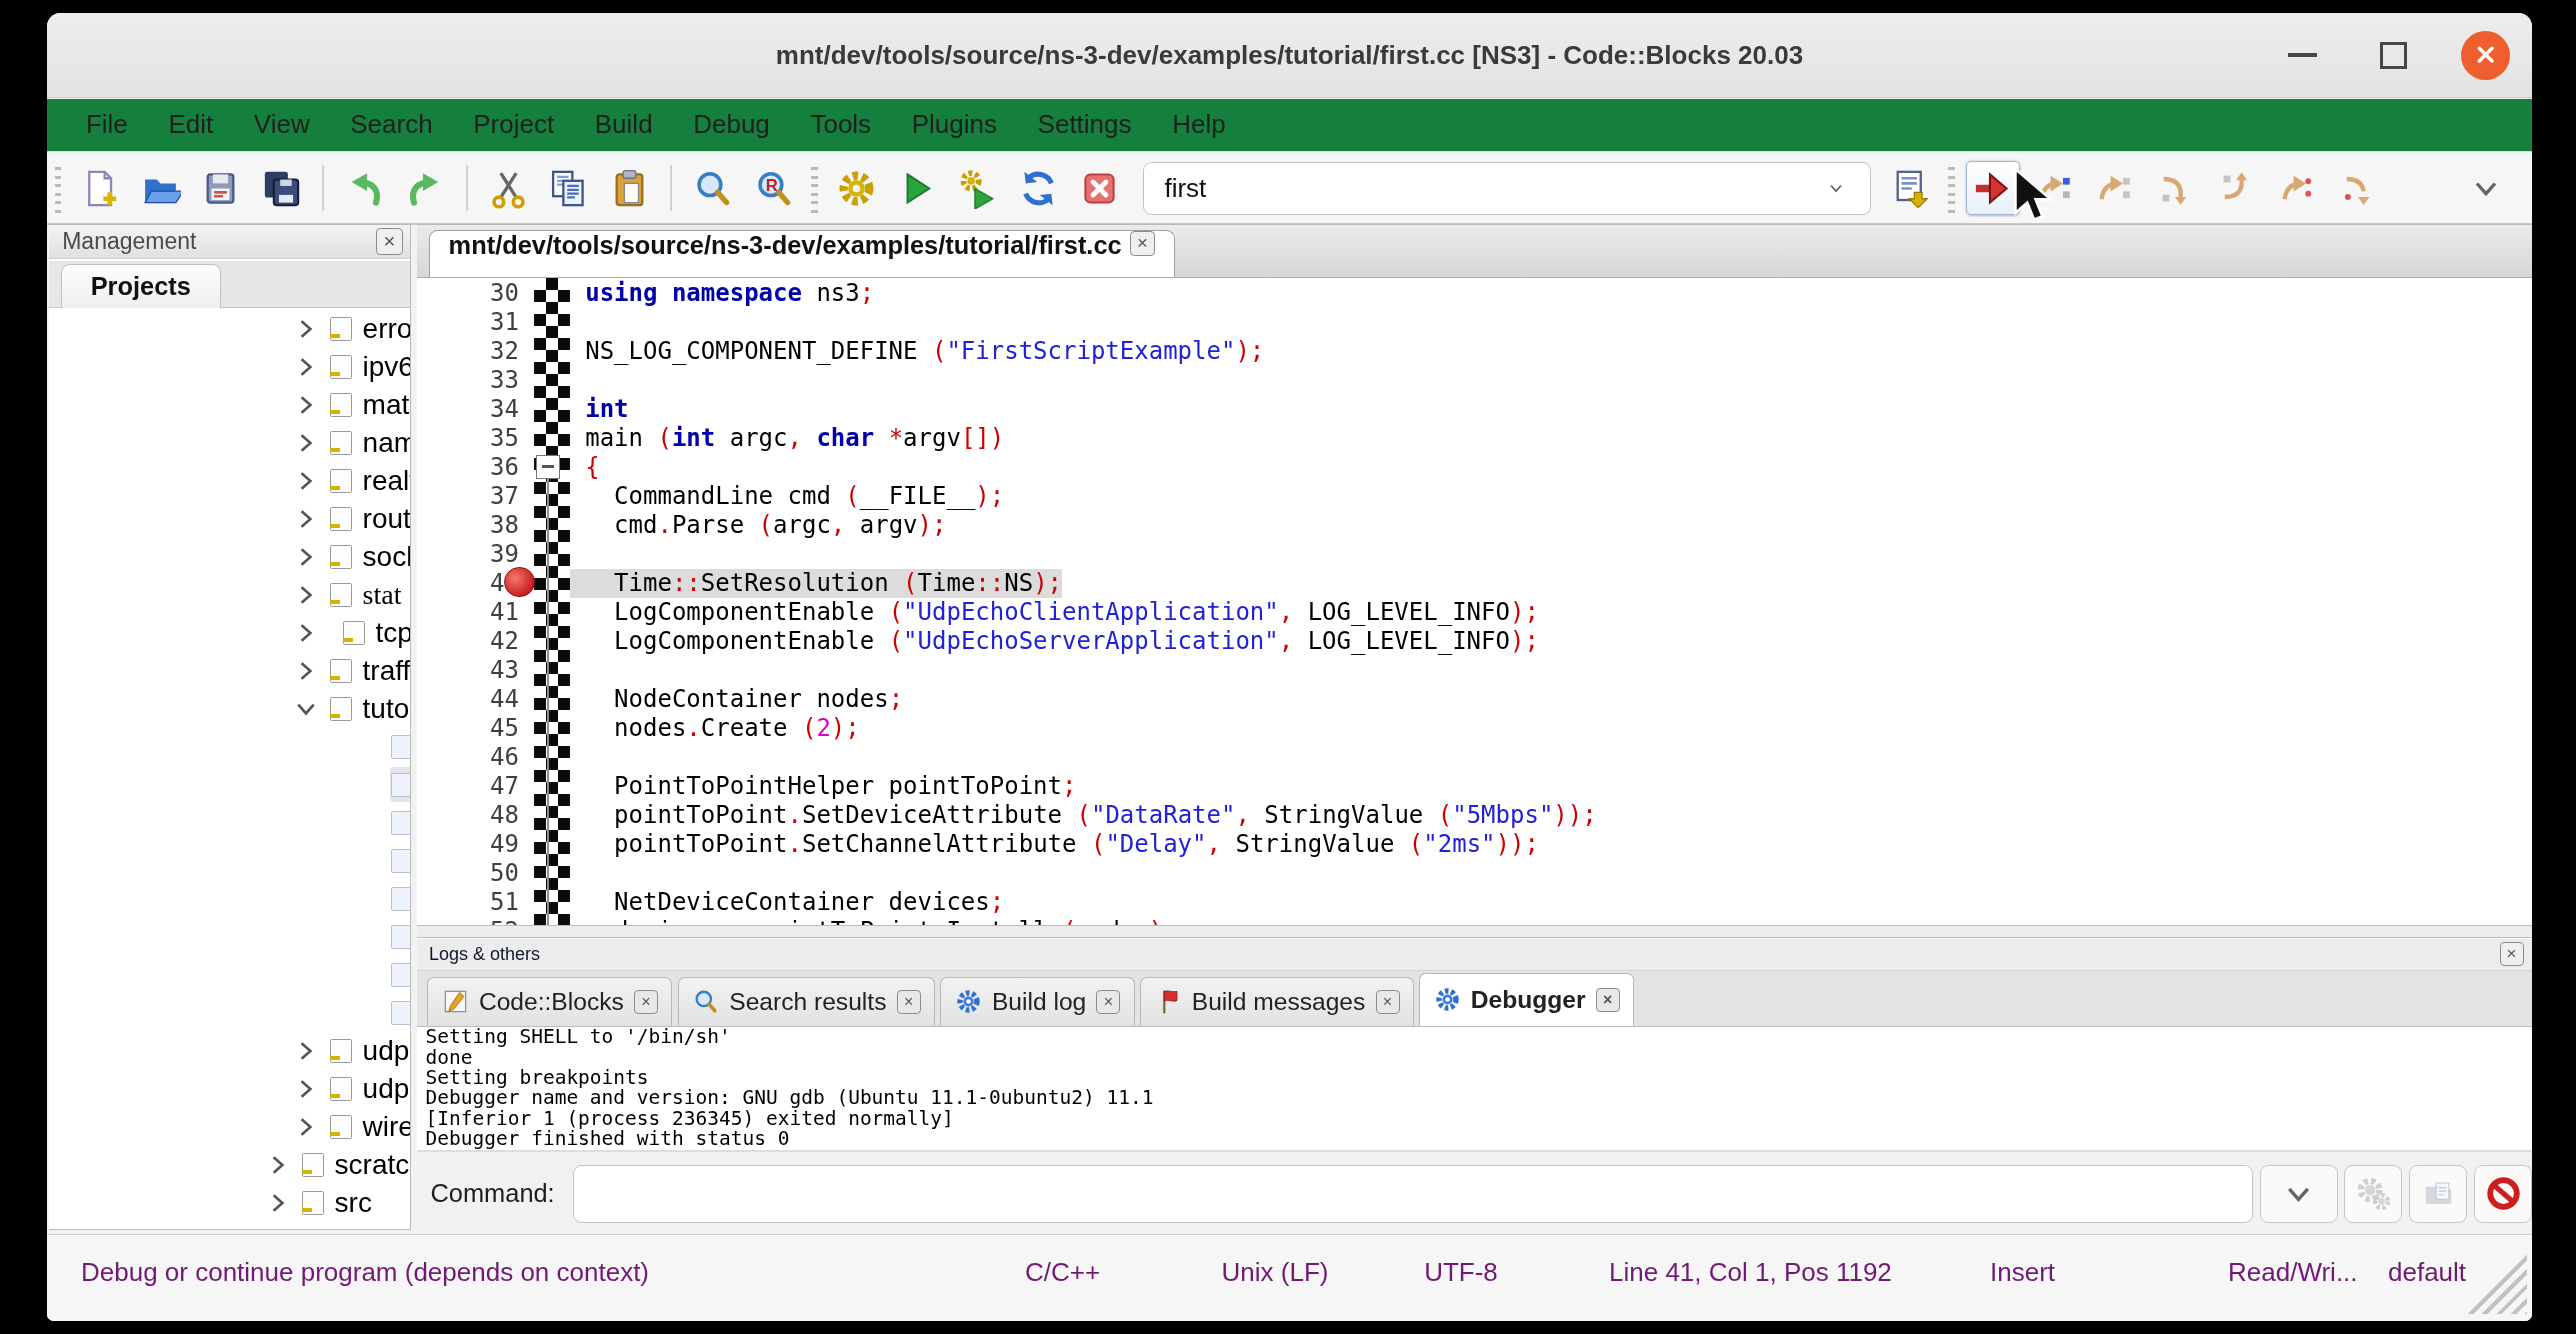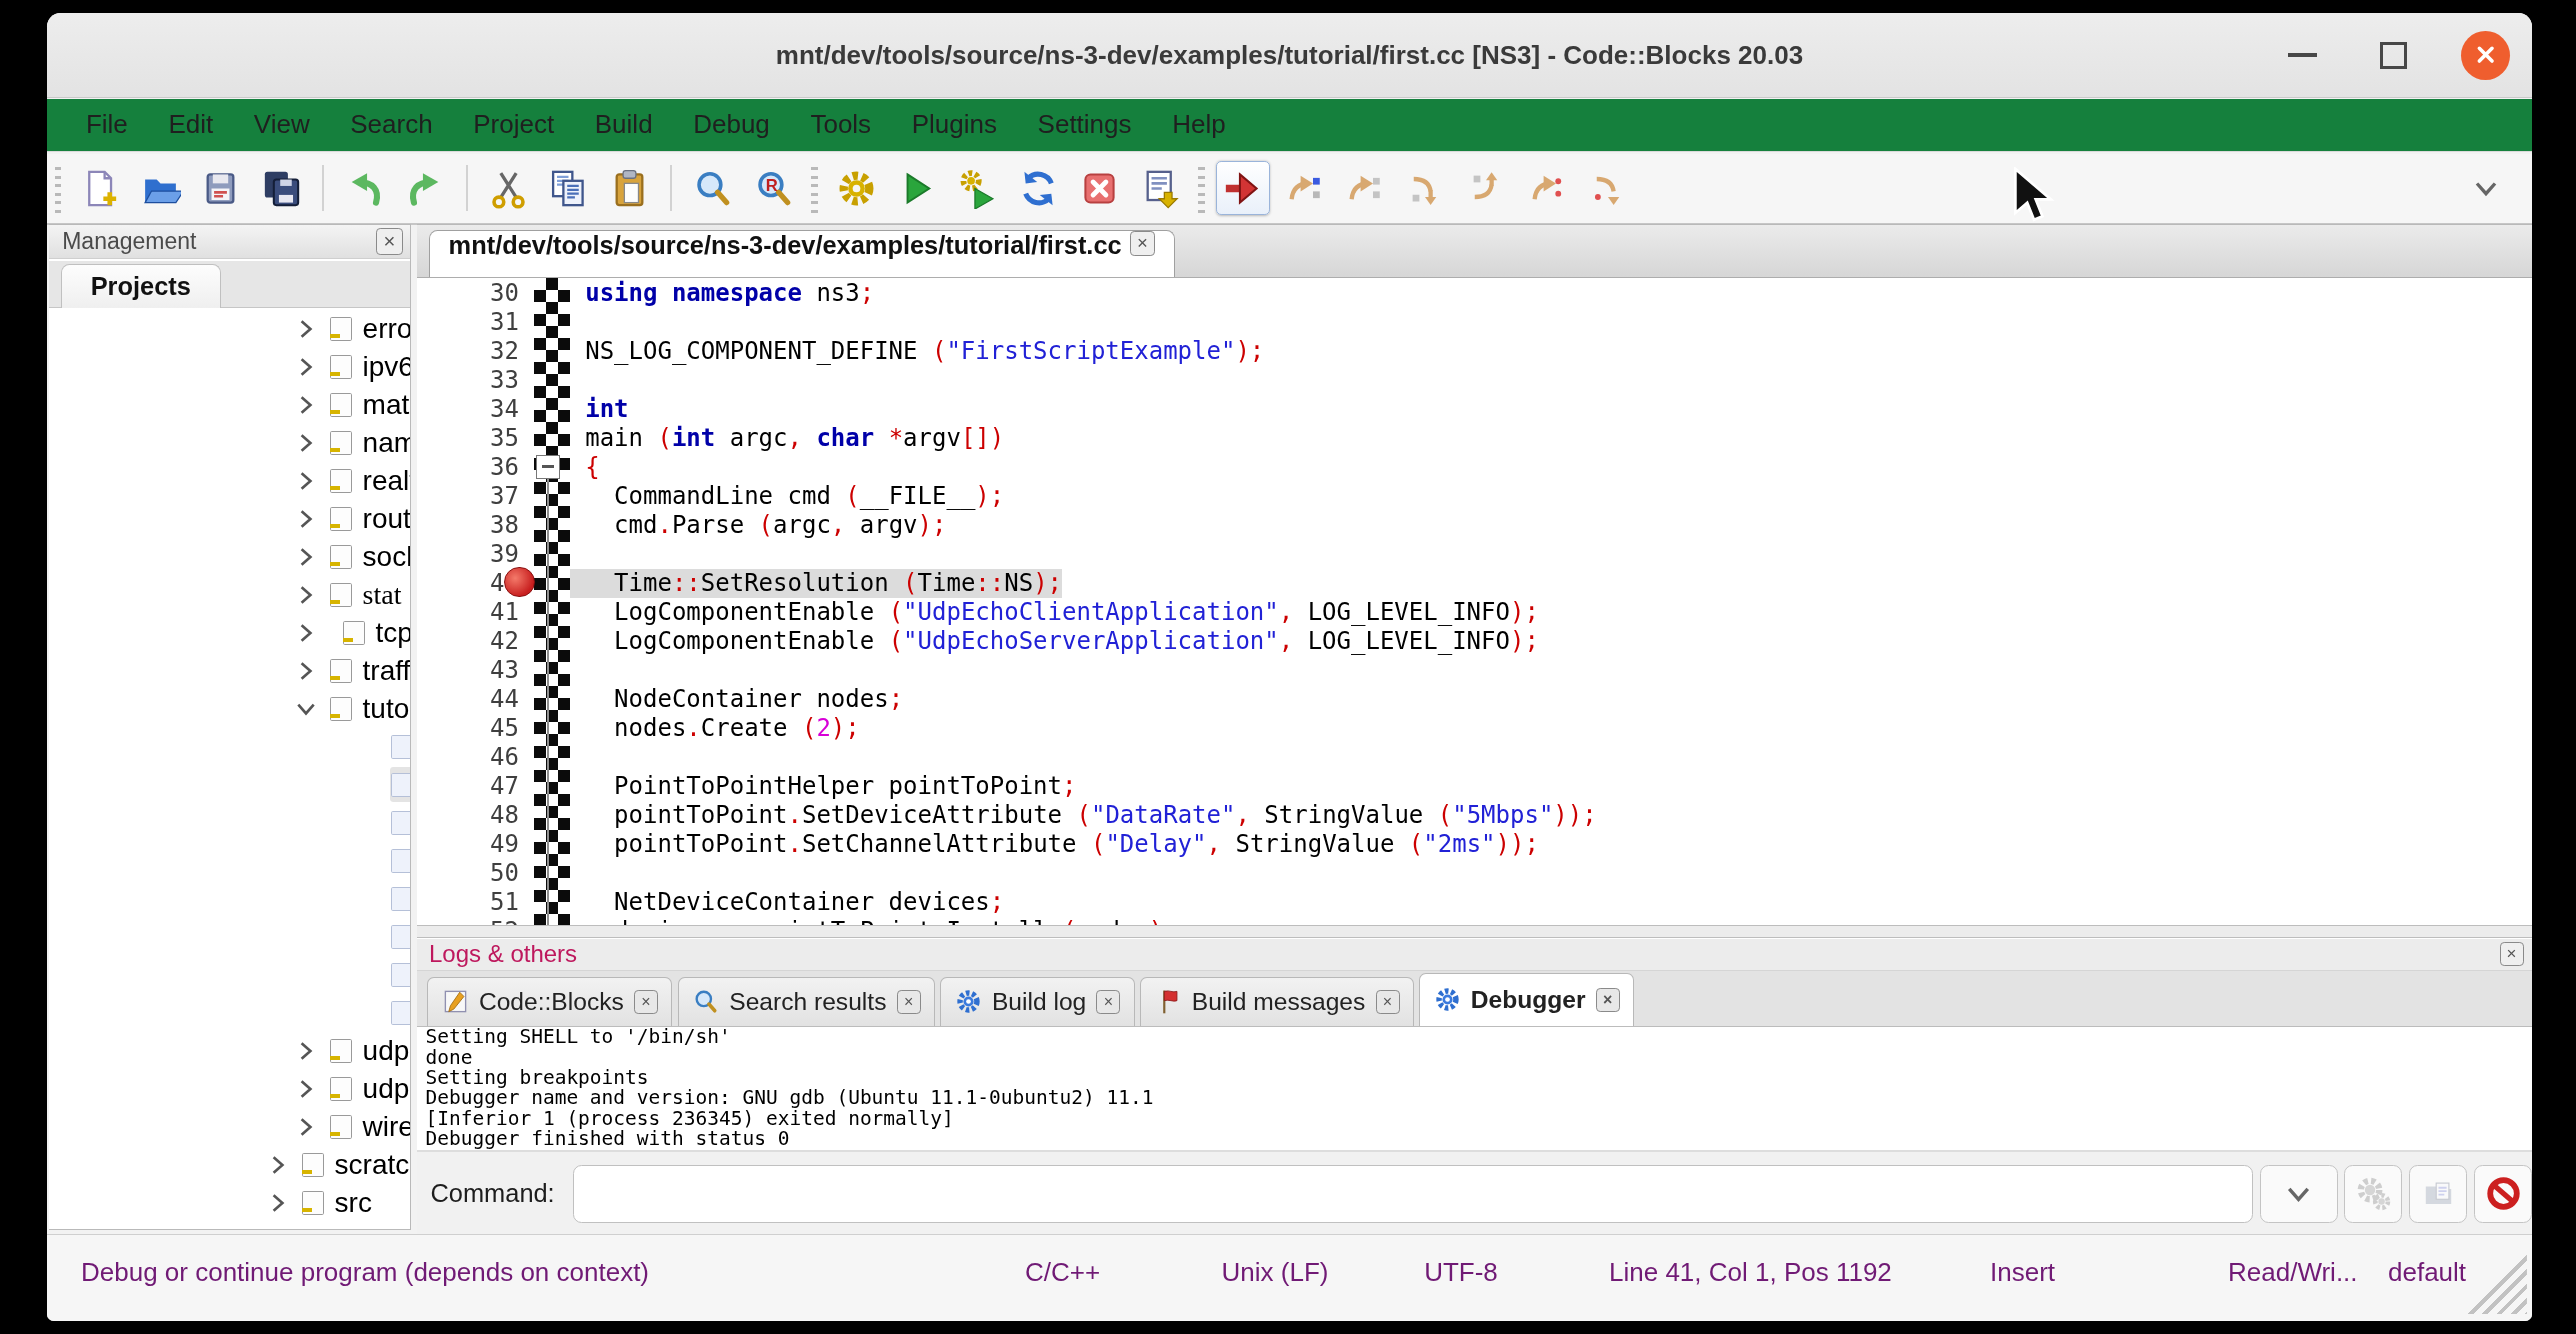--- a/index.html
+++ b/index.html
@@ -92,21 +92,21 @@
     background:radial-gradient(circle at 10.2px 10.2px,#f47a6a,#c81f1f 70%);border:1.7px solid #8a1010;}
   .foldbox{position:absolute;left:119px;width:24px;height:24px;background:#fff;border:1.7px solid #777;
     display:flex;align-items:center;justify-content:center;}
   .foldbox:after{content:"";width:12px;height:2.5px;background:#555;}
   .foldline{position:absolute;left:130px;width:1.7px;background:#909090;bottom:0;}
   
   .splitter{position:absolute;left:0;top:700px;right:0;height:13.5px;background:#ececec;
     border-top:1.7px solid #bdbdbd;border-bottom:1.7px solid #bdbdbd;}
   .logsheader{position:absolute;left:0;top:714px;right:0;height:32px;background:#ececec;
     display:flex;align-items:center;border-bottom:0.8px solid #d5d5d5;}
-  .logsheader-label{flex:1;font-size:24px;color:#be185d;padding-left:12px;}
+  .logsheader-label{flex:1;font-size:18px;color:#0f172a;padding-left:12px;}
   .logsheader .closebox{width:24px;height:24px;font-size:17px;margin-right:8.5px;}
   .logtabs{position:absolute;left:0;top:746px;right:0;height:56px;background:#e3e3e3;
     border-bottom:1.7px solid #bcbcbc;display:flex;align-items:flex-end;padding-left:10.2px;}
   .ltab{height:49px;margin-right:5.1px;display:flex;align-items:center;gap:10.2px;padding:0 13.5px;
     background:linear-gradient(#f2f2f2,#e2e2e2);border:1.7px solid #b8b8b8;border-bottom:none;
     border-radius:6.8px 6.8px 0 0;font-size:24.6px;color:#222;}
   .ltab.active{background:#fff;font-weight:bold;height:53px;}
   .ltab svg{width:27px;height:27px;}
   .ltab .closebox{width:24px;height:24px;font-size:16px;margin:0;background:#e8e8e8;}
   .logout{position:absolute;left:0;top:802px;right:0;height:124px;background:#fff;overflow:hidden;
@@ -316,20 +316,28 @@
           </span>
         </span>
         <span class="tbtn">
           <span style="display: flex; width: 41px; height: 41px;">
             <svg viewBox="0 0 32 32" style="width: 100%;">
               <rect x="5" y="5" width="22" height="22" rx="4" fill="#e87070" stroke="#b84040" stroke-width="1.6"></rect>
               <path d="M11 11l10 10M21 11L11 21" stroke="#fff" stroke-width="3.8" stroke-linecap="round"></path>
             </svg>
           </span>
         </span>
+        <span class="combo">
+          <span class="combo-text">first</span>
+          <span style="width: 32px; height: 32px; margin-right: 12px; display: flex;">
+            <svg viewBox="0 0 32 32">
+              <path d="M8 12l8 9 8-9" fill="none" stroke="#666" stroke-width="3"></path>
+            </svg>
+          </span>
+        </span>
         <span class="tbtn">
           <span style="display: flex; width: 41px; height: 41px;">
             <svg viewBox="0 0 32 32" style="width: 100%;">
               <rect x="6" y="3" width="18" height="22" fill="#fff" stroke="#56608c" stroke-width="1.8"></rect>
               <path d="M9 8h12M9 12h12M9 16h8" stroke="#8090c0" stroke-width="2"></path>
               <path d="M19 19v5h-4l7 7 7-7h-4v-5z" fill="#d8b200" stroke="#9a7a00"></path>
             </svg>
           </span>
         </span>
         <span class="grip"></span>

